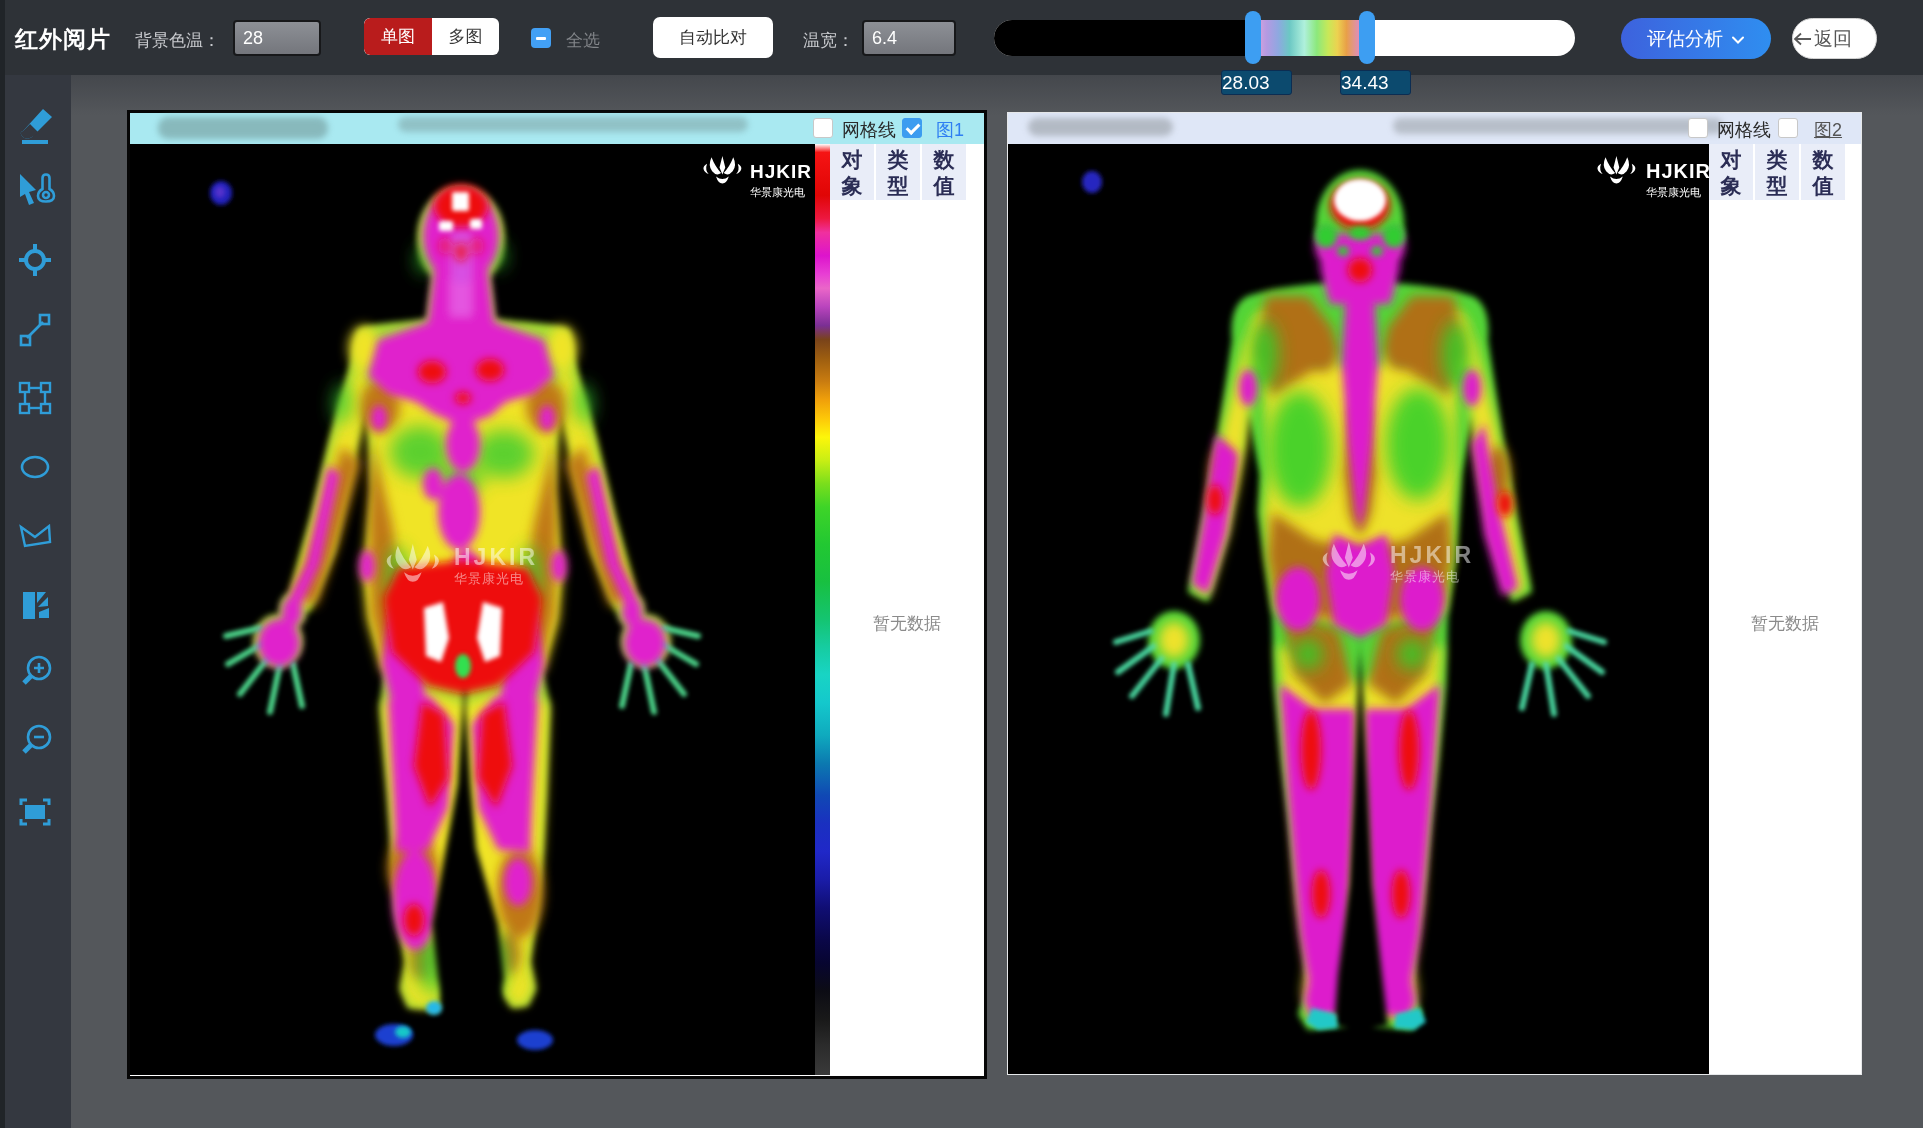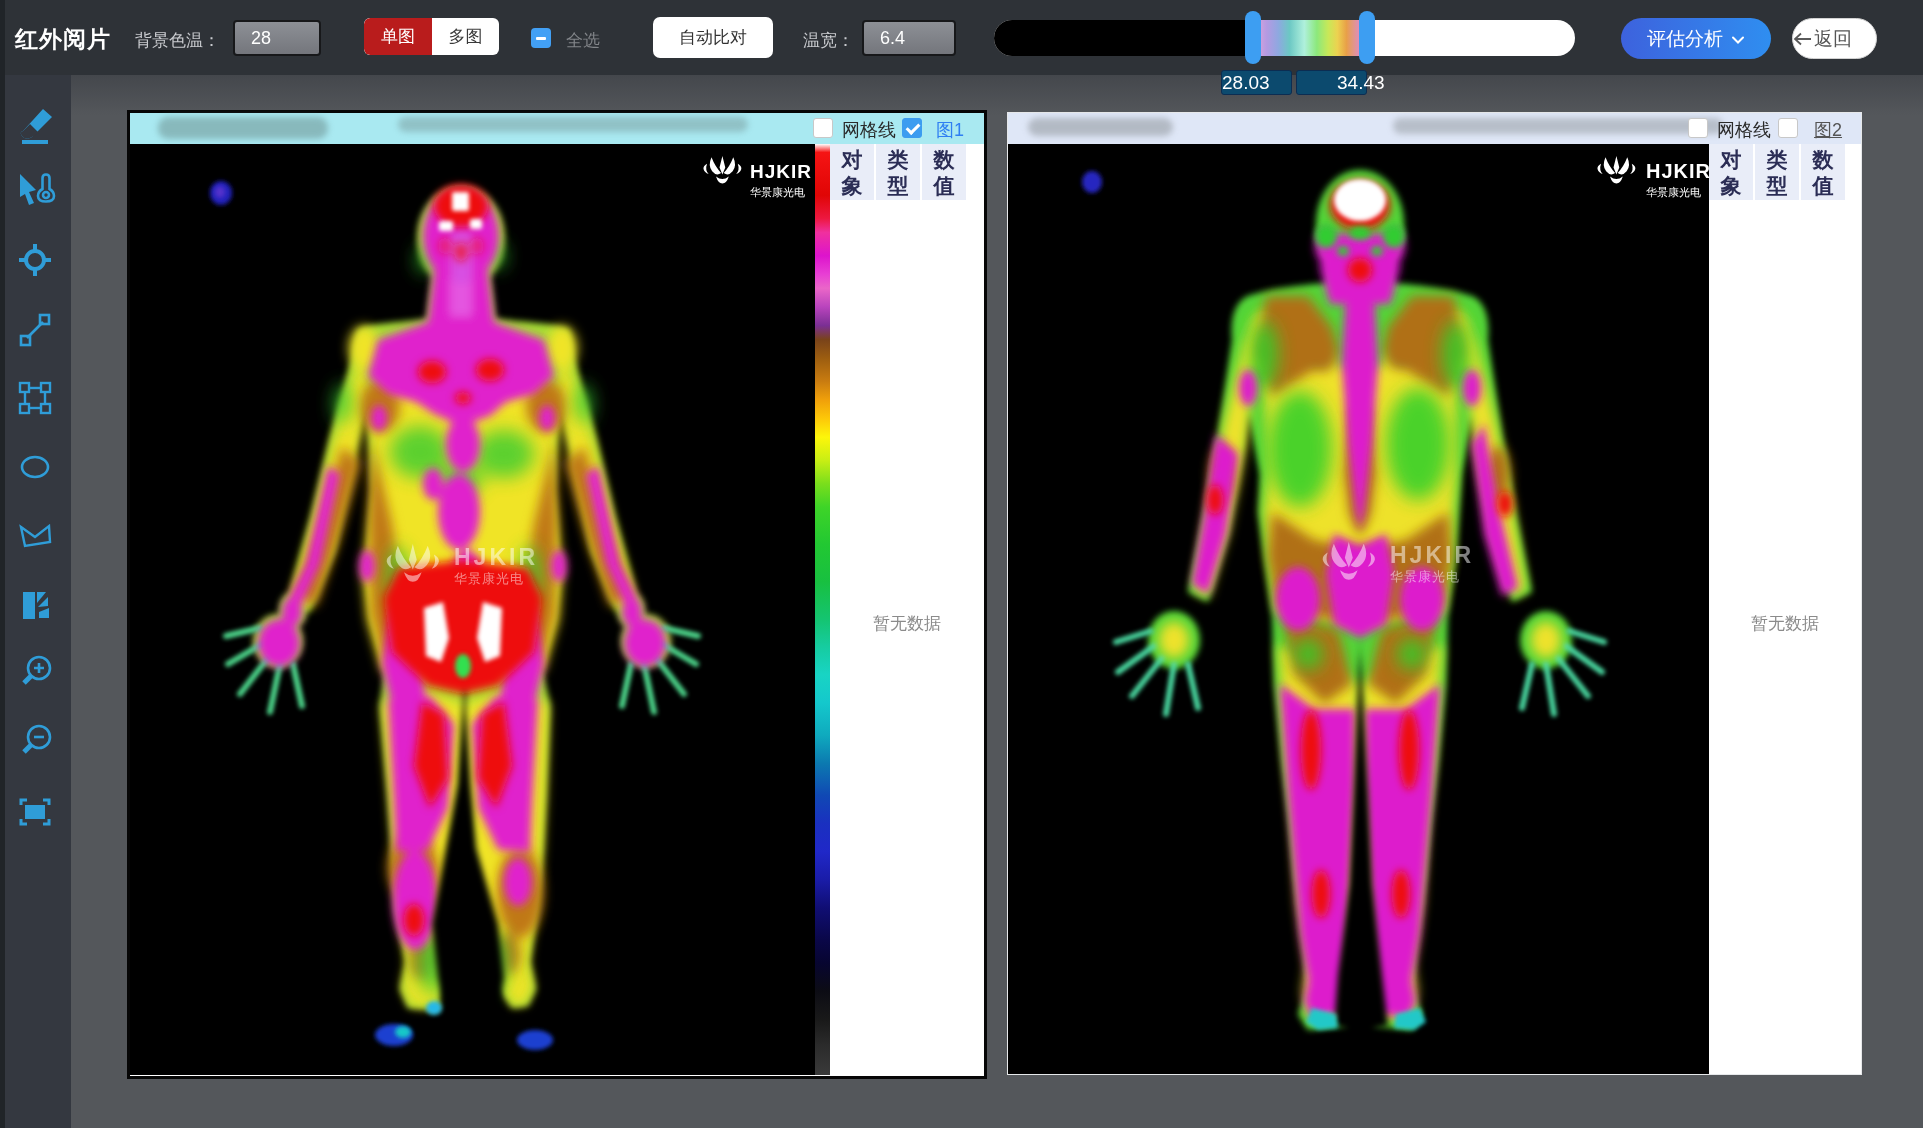--- a/index.html
+++ b/index.html
@@ -2,21 +2,21 @@
 <html><head>
 <meta charset="utf-8">
 <style>
 * { margin:0; padding:0; box-sizing:border-box; }
 html,body { width:1923px; height:1128px; overflow:hidden; background:#54575b; font-family:"Liberation Sans",sans-serif; }
 #app { position:relative; width:1923px; height:1128px; }
 
 #topbar { position:absolute; left:0; top:0; width:1923px; height:75px; background:#2e3237; z-index:5; }
 #title { position:absolute; left:15px; top:24px; color:#fff; font-size:23px; font-weight:bold; letter-spacing:1px; }
 .tlabel { position:absolute; top:29px; color:#c9cbcf; font-size:17px; }
-.tinput { position:absolute; top:20px; height:36px; background:linear-gradient(#8d9096,#74767c); border:2px solid #17181a; border-radius:4px; color:#fff; font-size:18px; line-height:32px; padding-left:16px; }
+.tinput { position:absolute; top:20px; height:36px; background:linear-gradient(#8d9096,#74767c); border:2px solid #17181a; border-radius:4px; color:#fff; font-size:18px; line-height:32px; padding-left:8px; }
 #toggle { position:absolute; left:364px; top:18px; width:135px; height:37px; background:#fff; border-radius:6px; overflow:hidden; }
 #toggle .on { position:absolute; left:0; top:0; width:68px; height:37px; background:#b91c1c; color:#fff; font-size:17px; text-align:center; line-height:37px; border-radius:6px 0 0 6px;}
 #toggle .off { position:absolute; left:68px; top:0; width:67px; height:37px; color:#3a3a3a; font-size:17px; text-align:center; line-height:37px; }
 #chk-all { position:absolute; left:531px; top:28px; width:20px; height:20px; background:#42a0f5; border-radius:4px; }
 #chk-all:after { content:""; position:absolute; left:5px; top:8.5px; width:10px; height:3px; background:#fff; border-radius:1px;}
 #lbl-all { position:absolute; left:566px; top:29px; color:#83868a; font-size:17px; }
 #btn-auto { position:absolute; left:653px; top:17px; width:120px; height:41px; background:#fff; border-radius:7px; color:#333; font-size:17px; text-align:center; line-height:41px; }
 
 #slider { position:absolute; left:994px; top:20px; width:581px; height:36px; border-radius:18px; overflow:hidden; background:#fff; }
 #sl-black { position:absolute; left:0; top:0; width:259px; height:36px; background:#000; }
@@ -76,21 +76,21 @@
     <div id="btn-auto">自动比对</div>
     <div class="tlabel" style="left:803px;">温宽：</div>
     <div class="tinput" style="left:862px; width:94px;">6.4</div>
     <div id="slider">
         <div id="sl-black"></div>
         <div id="sl-rainbow"></div>
       </div>
     <div class="handle" style="left:1245px;"></div>
     <div class="handle" style="left:1359px;"></div>
     <div class="vlabel" style="left:1221px;">28.03</div>
-    <div class="vlabel" style="left:1296px;padding-left:40px;">34.43</div>
+    <div class="vlabel" style="left:1340px;">34.43</div>
     <div id="btn-eval">评估分析<svg width="14" height="14" viewBox="0 0 14 14" style="vertical-align:-2px;margin-left:8px;">
           <path d="M2,4.5 L7,9.5 L12,4.5" stroke="#fff" stroke-width="2" fill="none" stroke-linecap="round"></path>
         </svg></div>
     <div id="btn-back"><svg width="19" height="14" viewBox="0 0 19 14" style="vertical-align:-1px;margin-right:2px;">
           <path d="M8,1.5 L2,7 L8,12.5 M2,7 L18,7" stroke="#5a5a5a" stroke-width="1.8" fill="none"></path>
         </svg>返回</div>
   </div>
   <div id="sidebar">
 <svg width="71" height="1053" viewBox="0 0 71 1053" fill="none" stroke="#2f9dd8" stroke-width="3">
 

